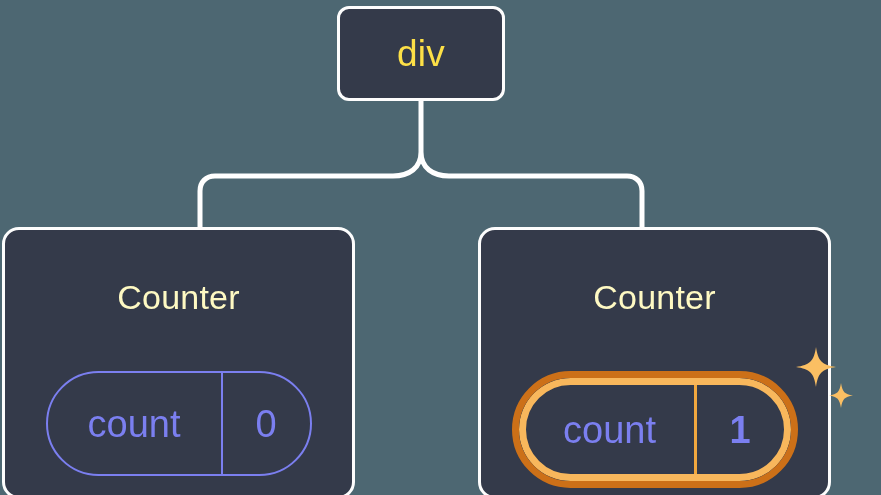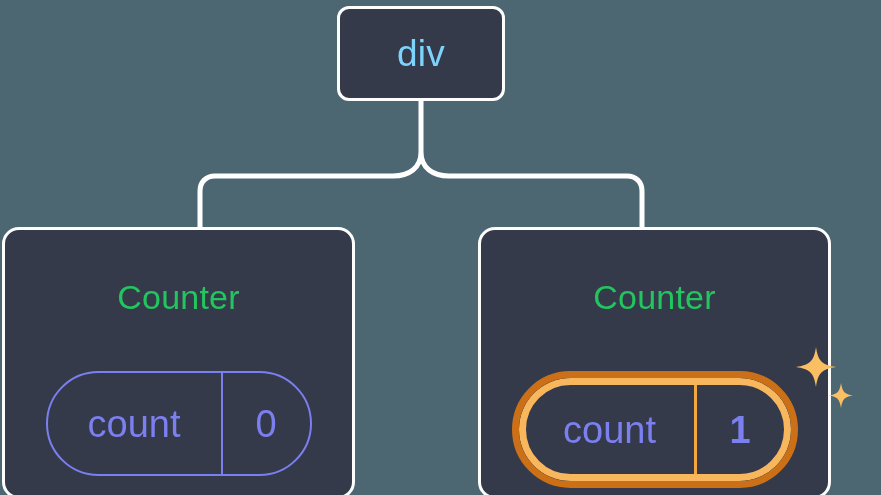--- a/index.html
+++ b/index.html
@@ -42,41 +42,41 @@
     left: 337px;
     top: 6px;
     width: 168px;
     height: 95px;
     border-radius: 12px;
     display: flex;
     align-items: center;
     justify-content: center;
   }
   .node-root .node-title {
-    color: #7dd3fc;
+    color: #fde047;
     font-size: 37px;
     font-weight: 400;
     letter-spacing: 0.3px;
     line-height: 1;
   }
 
   .node-child {
     width: 353px;
     height: 272px;
     top: 227px;
     border-radius: 17px;
     display: flex;
     flex-direction: column;
     align-items: center;
   }
   .node-child.left  { left: 2px; }
   .node-child.right { left: 478px; }
 
   .node-child .node-title {
-    color: #22c55e;
+    color: #fef9c3;
     font-size: 34px;
     font-weight: 400;
     letter-spacing: 0.2px;
     line-height: 1;
     margin-top: 50px;
   }
 
   
   .pill-wrap {
     position: relative;

